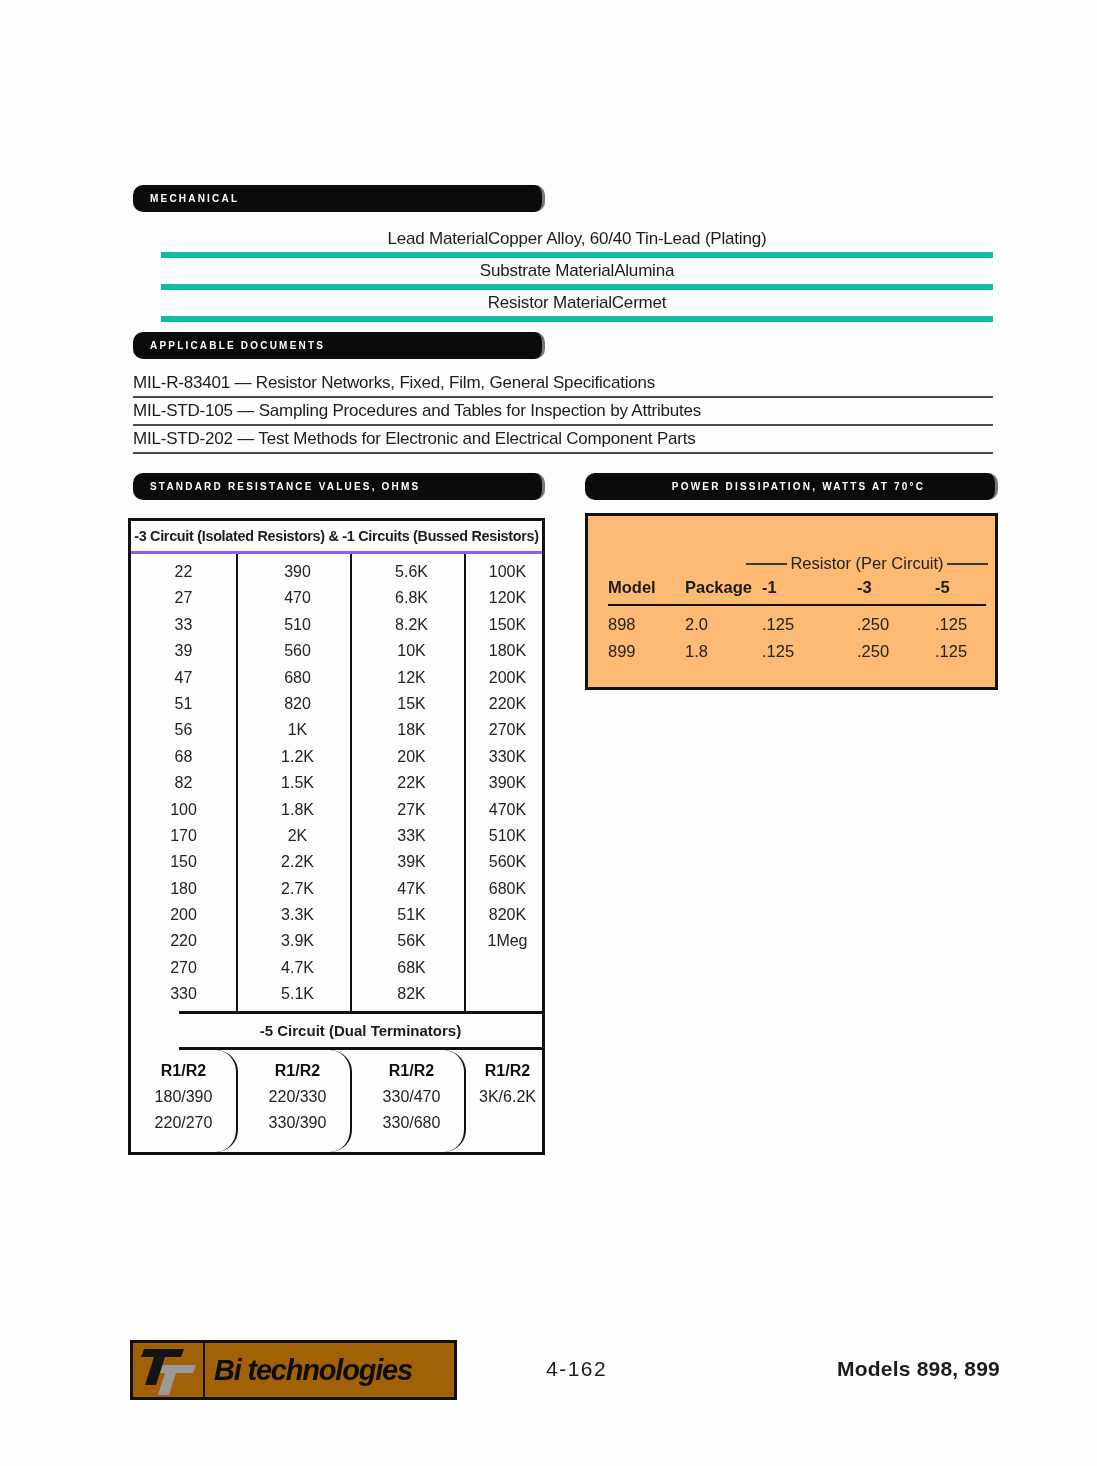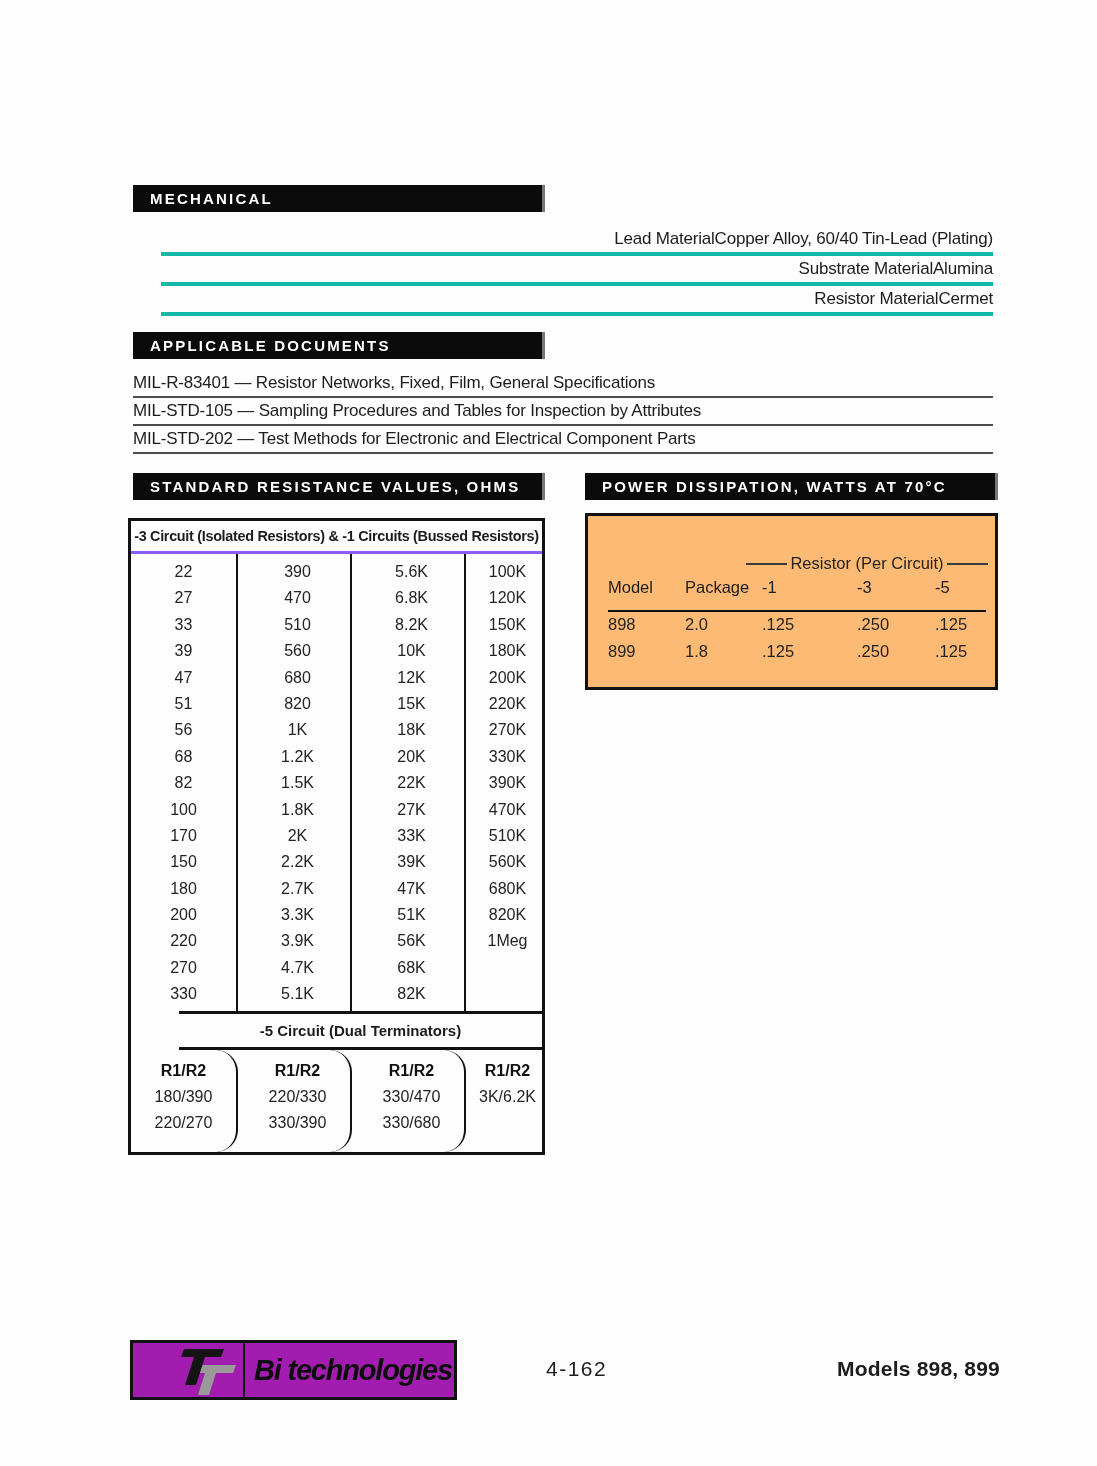--- a/index.html
+++ b/index.html
@@ -3,32 +3,32 @@
 <meta charset="utf-8">
 <style>
   html,body{margin:0;padding:0;background:#e8e8e8;}
   .page{
     position:relative;width:1097px;height:1466px;background:#fdfdfd;
     font-family:"Liberation Sans",sans-serif;color:#1c1c1c;overflow:hidden;
   }
   
   .bar{
     position:absolute;height:27px;width:412px;background:#0b0b0b;color:#ffffff;
-    font-weight:bold;font-size:15px;letter-spacing:2.2px;line-height:28px;
-    padding-left:17px;box-sizing:border-box;border-right:3px solid #777;
+    font-weight:bold;font-size:10px;letter-spacing:2.2px;line-height:28px;
+    padding-left:17px;box-sizing:border-box;border-right:3px solid #777;border-radius:10px;
   }
   #bar-mech{left:133px;top:185px;}
   #bar-docs{left:133px;top:332px;}
   #bar-res{left:133px;top:473px;}
-  #bar-power{left:585px;top:473px;width:413px;}
+  #bar-power{left:585px;top:473px;width:413px;text-align:center;}
 
   
   .spec-rows{position:absolute;left:133px;top:226px;width:860px;}
-  .spec-row{display:flex;justify-content:flex-end;height:26px;line-height:25px;
-    border-bottom:4px solid #14b8a6;font-size:17px;margin-left:28px;}
+  .spec-row{display:flex;justify-content:center;height:26px;line-height:25px;
+    border-bottom:6px solid #14b8a6;font-size:17px;margin-left:28px;}
   .spec-label{letter-spacing:-0.2px;}
   .spec-value{letter-spacing:-0.2px;}
 
   
   .doc-rows{position:absolute;left:133px;top:370px;width:860px;}
   .doc-row{height:26px;line-height:25px;border-bottom:2px solid #4c4c4c;font-size:17px;letter-spacing:-0.2px;}
 
   
   .res-table{
     position:absolute;left:128px;top:518px;width:417px;box-sizing:border-box;
@@ -54,31 +54,31 @@
   
   .power-table{
     position:absolute;left:585px;top:513px;width:413px;height:177px;box-sizing:border-box;
     border:3px solid #111;background:#fdba74;
   }
   .span-head{position:absolute;left:158px;top:38px;width:242px;display:flex;align-items:center;
     gap:3px;font-size:16.5px;color:#232323;}
   .span-head .hline{flex:1;border-top:2px solid #3a3a3a;height:0;}
   .p-head{
     position:absolute;left:20px;top:62px;width:378px;display:grid;
-    grid-template-columns:77px 77px 95px 78px 1fr;font-weight:normal;font-size:16.5px;
-    padding-bottom:13px;border-bottom:2.5px solid #111;
+    grid-template-columns:77px 77px 95px 78px 1fr;font-weight:bold;font-size:16.5px;
+    padding-bottom:7px;border-bottom:2.5px solid #111;
   }
   .p-rows{position:absolute;left:20px;top:95px;width:378px;}
   .p-row{display:grid;grid-template-columns:77px 77px 95px 78px 1fr;height:27px;line-height:27px;
     font-size:16.5px;color:#232323;}
 
   
   .logo-box{
     position:absolute;left:130px;top:1340px;width:327px;height:60px;box-sizing:border-box;
-    border:3px solid #111;display:flex;background:#a21caf;padding-left:40px;
+    border:3px solid #111;display:flex;background:#a16207;
   }
   .logo-mark{width:70px;border-right:2.5px solid #111;position:relative;flex:none;}
   .logo-text{
     flex:1;display:flex;align-items:center;padding-left:9px;font-style:italic;font-weight:bold;
     font-size:29px;letter-spacing:-1.2px;white-space:nowrap;color:#0d0d0d;
   }
   .page-num{position:absolute;left:546px;top:1357px;font-size:21px;font-weight:normal;letter-spacing:1.5px;}
   .models{position:absolute;right:97px;top:1357px;font-size:21px;font-weight:bold;letter-spacing:0.2px;}
 </style>
 </head>

